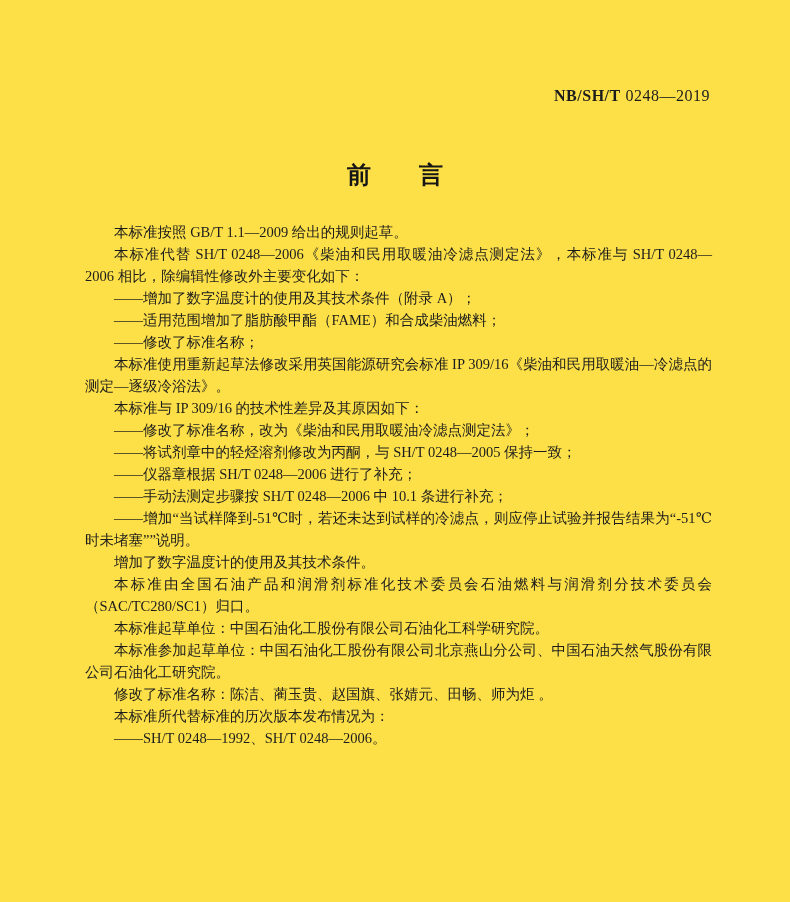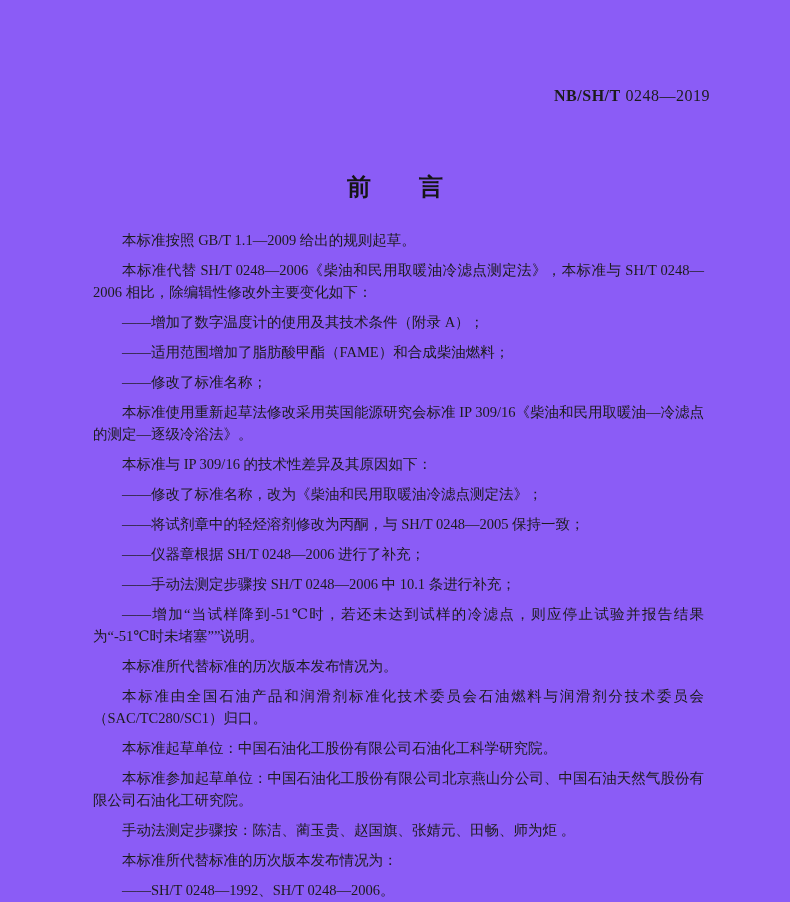--- a/index.html
+++ b/index.html
@@ -4,21 +4,21 @@
 <style>
   html, body {
     margin: 0;
     padding: 0;
     background: #ffffff;
   }
   .page {
     position: relative;
     width: 790px;
     height: 902px;
-    background: #8b5cf6;
+    background: #fde047;
     overflow: hidden;
     font-family: "Liberation Serif", "DejaVu Serif", serif;
     color: #1c1c1c;
   }
   .doc-number {
     position: absolute;
     top: 87px;
     right: 80px;
     font-size: 16px;
     letter-spacing: 0.5px;
@@ -28,38 +28,38 @@
     font-weight: 700;
   }
   .code-number {
     margin-left: 0.3em;
   }
   .title {
     position: absolute;
     top: 155px;
     left: 0;
     right: 0;
-    margin: 16px;
+    margin: 4px;
     text-align: center;
     font-family: Liberation Serif, serif;
     font-weight: 700;
     font-size: 24px;
     color: #151515;
   }
   .body-text {
     position: absolute;
     top: 221px;
     left: 85px;
     width: 627px;
     font-size: 14.5px;
     line-height: 22px;
     text-align: justify;
   }
   .body-text p {
-    margin: 8px;
+    margin: 0;
     padding: 0;
     text-indent: 2em;
   }
 </style>
 </head>
 <body>
 
 <div class="page">
 
   <div class="doc-number">
@@ -74,22 +74,22 @@
       <p>——增加了数字温度计的使用及其技术条件（附录 A）；</p>
       <p>——适用范围增加了脂肪酸甲酯（FAME）和合成柴油燃料；</p>
       <p>——修改了标准名称；</p>
       <p>本标准使用重新起草法修改采用英国能源研究会标准 IP 309/16《柴油和民用取暖油—冷滤点的测定—逐级冷浴法》。</p>
       <p>本标准与 IP 309/16 的技术性差异及其原因如下：</p>
       <p>——修改了标准名称，改为《柴油和民用取暖油冷滤点测定法》；</p>
       <p>——将试剂章中的轻烃溶剂修改为丙酮，与 SH/T 0248—2005 保持一致；</p>
       <p>——仪器章根据 SH/T 0248—2006 进行了补充；</p>
       <p>——手动法测定步骤按 SH/T 0248—2006 中 10.1 条进行补充；</p>
       <p>——增加“当试样降到-51℃时，若还未达到试样的冷滤点，则应停止试验并报告结果为“-51℃时未堵塞””说明。</p>
-      <p>本标准所代替标准的历次版本发布情况为。</p>
+      <p>增加了数字温度计的使用及其技术条件。</p>
       <p>本标准由全国石油产品和润滑剂标准化技术委员会石油燃料与润滑剂分技术委员会（SAC/TC280/SC1）归口。</p>
       <p>本标准起草单位：中国石油化工股份有限公司石油化工科学研究院。</p>
       <p>本标准参加起草单位：中国石油化工股份有限公司北京燕山分公司、中国石油天然气股份有限公司石油化工研究院。</p>
-      <p>手动法测定步骤按：陈洁、蔺玉贵、赵国旗、张婧元、田畅、师为炬 。</p>
+      <p>修改了标准名称：陈洁、蔺玉贵、赵国旗、张婧元、田畅、师为炬 。</p>
       <p>本标准所代替标准的历次版本发布情况为：</p>
       <p>——SH/T 0248—1992、SH/T 0248—2006。</p>
     </div>
 
 </div>
 
 </body></html>

